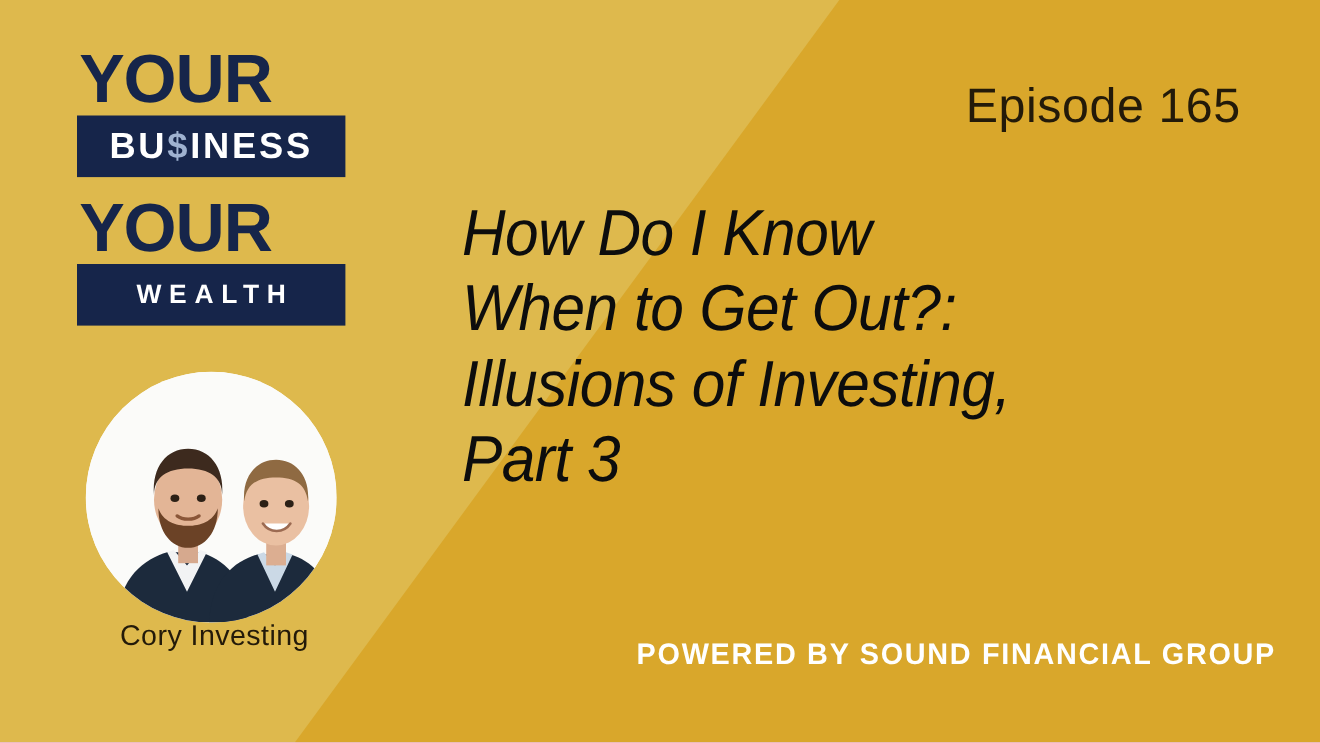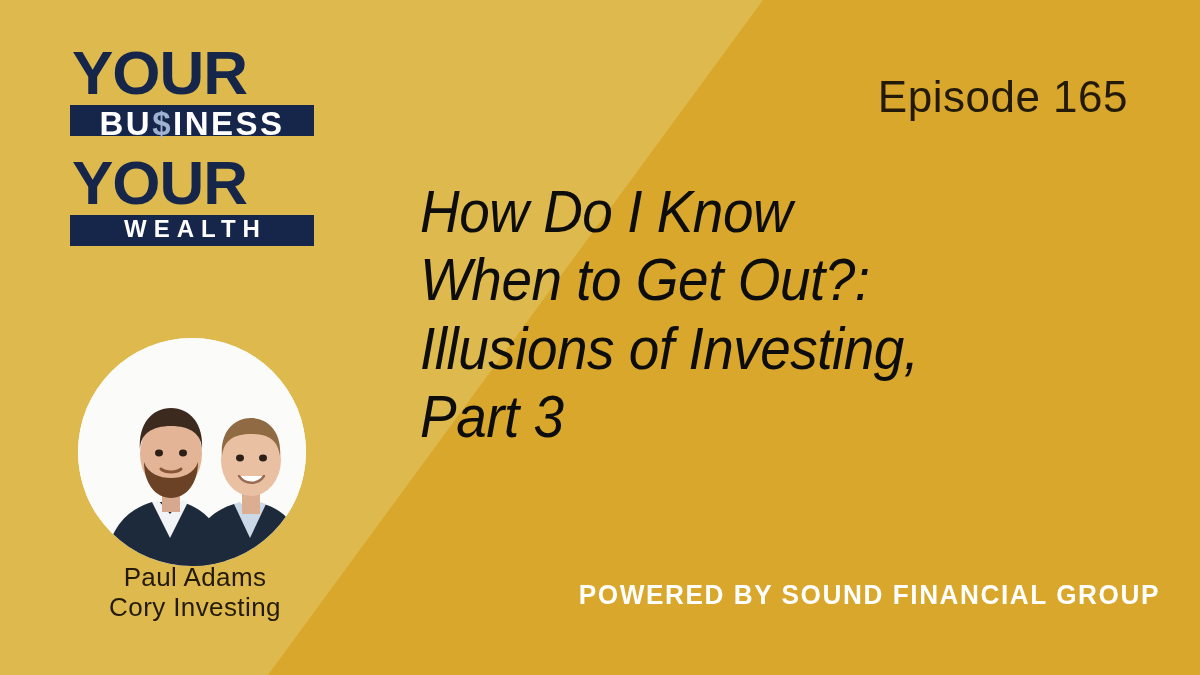--- a/index.html
+++ b/index.html
@@ -40,23 +40,23 @@
     font-family: "Liberation Sans", sans-serif;
     font-weight: bold;
     color: #16254A;
     font-size: 62px;
     line-height: 0.95;
     letter-spacing: -1px;
     margin: 0 0 2px 2px;
   }
   .logo-bar {
     background: #16254A;
-    height: 31px;
+    height: 56px;
     display: flex;
-    align-items: flex-start;
+    align-items: center;
     justify-content: center;
     margin-bottom: 6px;
   }
   .logo-bar-text {
     font-family: "Liberation Sans", sans-serif;
     font-weight: bold;
     color: #FFFFFF;
     font-size: 33px;
     letter-spacing: 2.5px;
     white-space: nowrap;
@@ -186,21 +186,20 @@
         <path d="M144 118 C142 94 156 80 173 80 C190 80 204 94 202 118 C200 102 190 96 173 96 C156 96 146 102 144 118 Z" fill="#8F6A42"></path>
         <ellipse cx="162" cy="120" rx="4" ry="3.4" fill="#2C2016"></ellipse>
         <ellipse cx="185" cy="120" rx="4" ry="3.4" fill="#2C2016"></ellipse>
         <path d="M161 138 C167 147 180 147 186 138 Z" fill="#FFFFFF"></path>
         <path d="M161 138 C167 147 180 147 186 138" stroke="#9C6B52" stroke-width="2.4" fill="none" stroke-linecap="round"></path>
       </g>
     </svg>
   </div>
 
   <div class="host-names">
-    <div>Paul Adams</div>
     <div>Cory Investing</div>
   </div>
 
   <div class="episode">Episode 165</div>
 
   <div class="title">
     <div class="title-line">How Do I Know</div>
     <div class="title-line">When to Get Out?:</div>
     <div class="title-line">Illusions of Investing,</div>
     <div class="title-line">Part 3</div>

